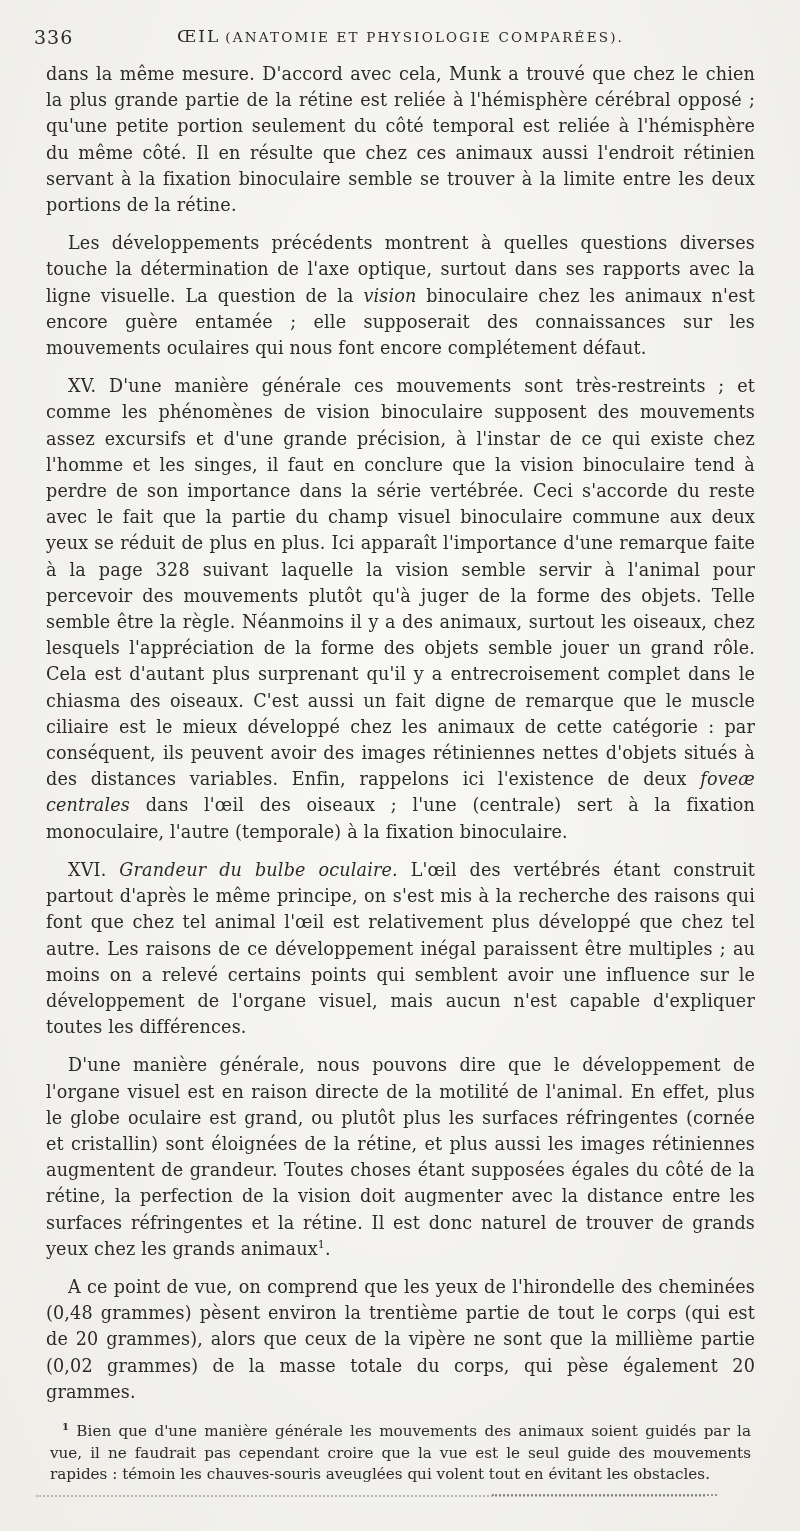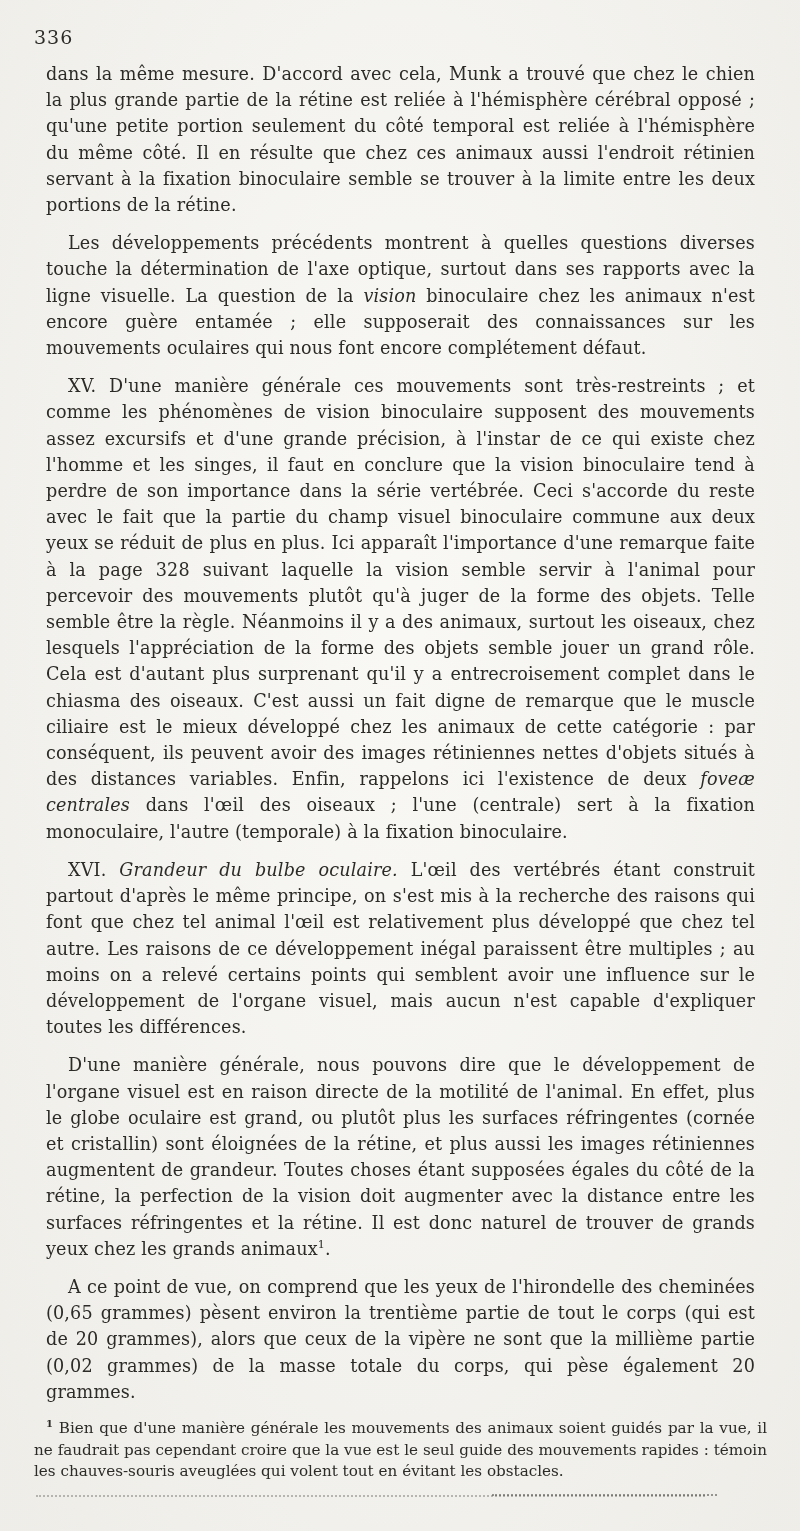--- a/index.html
+++ b/index.html
@@ -62,21 +62,21 @@
   .para em{ font-style:italic; }
   sup.fn-ref{
     font-size:11px;
     line-height:0;
     vertical-align:super;
   }
   .footnote-section{
     margin-top:13px;
   }
   .fn{
-    margin:0;
+    margin:16px;
     font-size:15.2px;
     line-height:21.6px;
     text-align:justify;
     text-indent:12px;
   }
   .fn sup.fn-ref{ font-size:10px; font-weight:bold; }
   .artifact{
     position:absolute;
     left:36px;
     right:95px;
@@ -91,29 +91,33 @@
     border-top:2px dotted rgba(75,73,68,0.55);
   }
 </style>
 </head>
 <body>
 
 <div class="page">
 
   <header class="page-header">
     <span class="page-number">336</span>
+    <span class="running-title">
+      <span class="title-word">ŒIL</span>
+      <span class="title-paren">(ANATOMIE ET PHYSIOLOGIE COMPARÉES).</span>
+    </span>
   </header>
 
   <main class="text-block" id="text-block">
       <p class="para"><span>dans la même mesure. D'accord avec cela, Munk a trouvé que chez le chien la plus grande partie de la rétine est reliée à l'hémisphère cérébral opposé ; qu'une petite portion seulement du côté temporal est reliée à l'hémisphère du même côté. Il en résulte que chez ces animaux aussi l'endroit rétinien servant à la fixation binoculaire semble se trouver à la limite entre les deux portions de la rétine.</span></p>
       <p class="para indent"><span>Les développements précédents montrent à quelles questions diverses touche la détermination de l'axe optique, surtout dans ses rapports avec la ligne visuelle. La question de la </span><em>vision</em><span> binoculaire chez les animaux n'est encore guère entamée ; elle supposerait des connaissances sur les mouvements oculaires qui nous font encore complétement défaut.</span></p>
       <p class="para indent"><span>XV. D'une manière générale ces mouvements sont très-restreints ; et comme les phénomènes de vision binoculaire supposent des mouvements assez excursifs et d'une grande précision, à l'instar de ce qui existe chez l'homme et les singes, il faut en conclure que la vision binoculaire tend à perdre de son importance dans la série vertébrée. Ceci s'accorde du reste avec le fait que la partie du champ visuel binoculaire commune aux deux yeux se réduit de plus en plus. Ici apparaît l'importance d'une remarque faite à la page 328 suivant laquelle la vision semble servir à l'animal pour percevoir des mouvements plutôt qu'à juger de la forme des objets. Telle semble être la règle. Néanmoins il y a des animaux, surtout les oiseaux, chez lesquels l'appréciation de la forme des objets semble jouer un grand rôle. Cela est d'autant plus surprenant qu'il y a entrecroisement complet dans le chiasma des oiseaux. C'est aussi un fait digne de remarque que le muscle ciliaire est le mieux développé chez les animaux de cette catégorie : par conséquent, ils peuvent avoir des images rétiniennes nettes d'objets situés à des distances variables. Enfin, rappelons ici l'existence de deux </span><em>foveæ centrales</em><span> dans l'œil des oiseaux ; l'une (centrale) sert à la fixation monoculaire, l'autre (temporale) à la fixation binoculaire.</span></p>
       <p class="para indent"><span>XVI. </span><em>Grandeur du bulbe oculaire.</em><span> L'œil des vertébrés étant construit partout d'après le même principe, on s'est mis à la recherche des raisons qui font que chez tel animal l'œil est relativement plus développé que chez tel autre. Les raisons de ce développement inégal paraissent être multiples ; au moins on a relevé certains points qui semblent avoir une influence sur le développement de l'organe visuel, mais aucun n'est capable d'expliquer toutes les différences.</span></p>
       <p class="para indent"><span>D'une manière générale, nous pouvons dire que le développement de l'organe visuel est en raison directe de la motilité de l'animal. En effet, plus le globe oculaire est grand, ou plutôt plus les surfaces réfringentes (cornée et cristallin) sont éloignées de la rétine, et plus aussi les images rétiniennes augmentent de grandeur. Toutes choses étant supposées égales du côté de la rétine, la perfection de la vision doit augmenter avec la distance entre les surfaces réfringentes et la rétine. Il est donc naturel de trouver de grands yeux chez les grands animaux</span><sup class="fn-ref">1</sup><span>.</span></p>
-      <p class="para indent"><span>A ce point de vue, on comprend que les yeux de l'hirondelle des cheminées (0,65 grammes) pèsent environ la trentième partie de tout le corps (qui est de 20 grammes), alors que ceux de la vipère ne sont que la millième partie (0,02 grammes) de la masse totale du corps, qui pèse également 20 grammes.</span></p>
+      <p class="para indent"><span>A ce point de vue, on comprend que les yeux de l'hirondelle des cheminées (0,48 grammes) pèsent environ la trentième partie de tout le corps (qui est de 20 grammes), alors que ceux de la vipère ne sont que la millième partie (0,02 grammes) de la masse totale du corps, qui pèse également 20 grammes.</span></p>
     </main>
 
   <footer class="footnote-section">
     <p class="fn" id="footnote-text"><sup class="fn-ref">1</sup><span> Bien que d'une manière générale les mouvements des animaux soient guidés par la vue, il ne faudrait pas cependant croire que la vue est le seul guide des mouvements rapides : témoin les chauves-souris aveuglées qui volent tout en évitant les obstacles.</span></p>
   </footer>
 
   <div class="artifact"></div>
   <div class="artifact-2"></div>
 
 </div>

